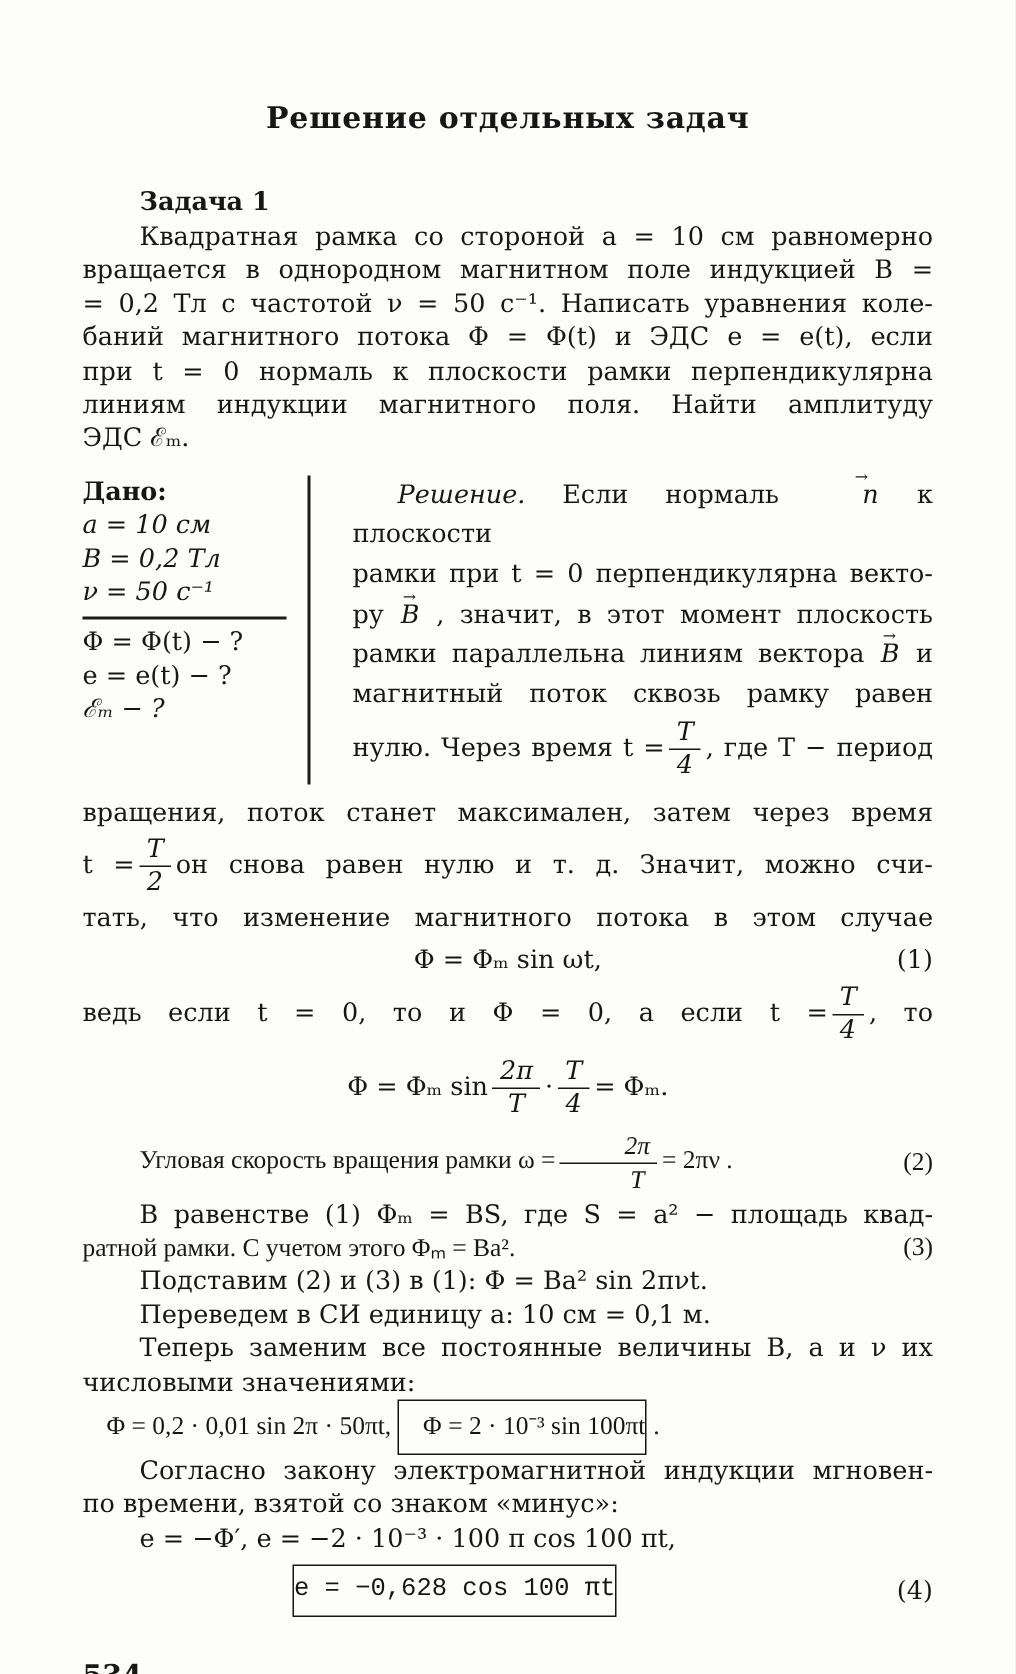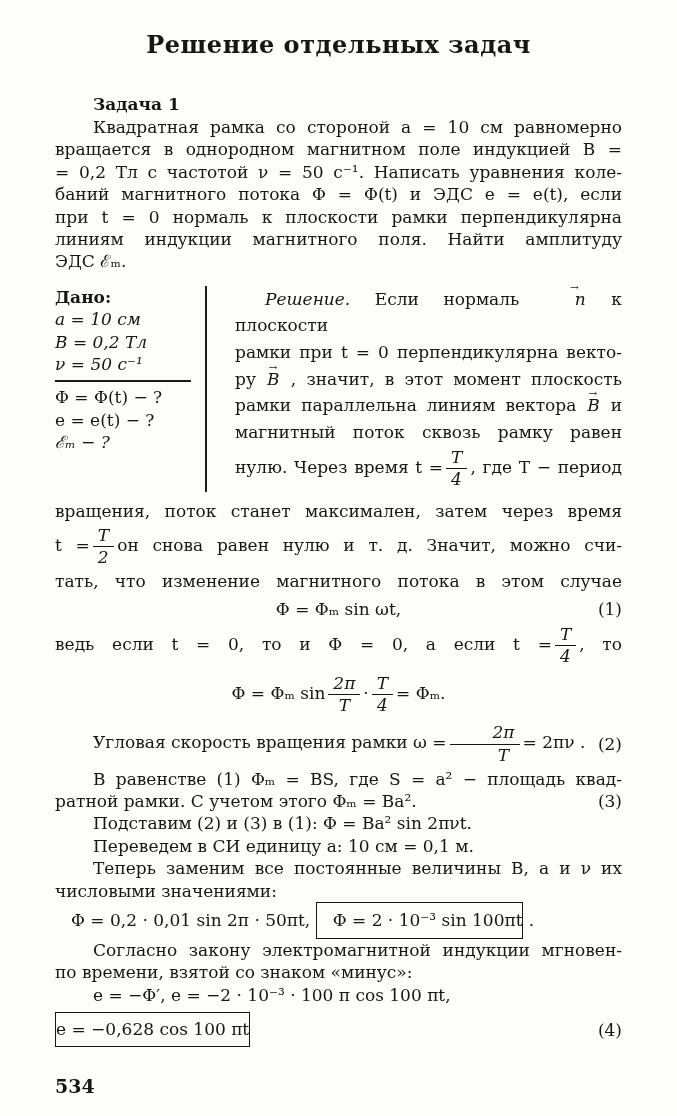--- a/index.html
+++ b/index.html
@@ -2,21 +2,21 @@
 <html lang="ru"><head>
 <meta charset="utf-8">
 <style>
   html,body{margin:0;padding:0;background:#e8e8e8;}
   .page{
     width:677px;height:1116px;background:#fdfdfb;color:#161616;
     font-family:"DejaVu Serif","Liberation Serif",serif;
     font-size:17px;position:relative;overflow:hidden;margin:0 auto;
   }
   .content{padding:30px 55px 0 55px;}
-  .title{text-align:center;font-weight:bold;font-size:24px;margin-bottom:34px;letter-spacing:.5px;}
+  .title{text-align:center;font-weight:bold;font-size:20px;margin-bottom:34px;letter-spacing:.5px;margin-top:36px;}
   .heading{font-weight:bold;text-indent:38px;line-height:23px;}
   .pline{line-height:22.4px;text-align:justify;text-align-last:justify;}
   .ind{text-indent:38px;}
   .ind-sm{text-indent:16px;}
   .left{text-align:left;text-align-last:left;}
   .jst{text-align:justify;text-align-last:justify;}
 
   .twocol{display:flex;margin-top:13px;}
   .given{flex:0 0 152px;width:152px;box-sizing:border-box;border-right:2px solid #1b1b1b;
          padding-right:6px;line-height:22.4px;}
@@ -32,26 +32,26 @@
   .frac .num{padding:0 5px 1px;border-bottom:1.6px solid #161616;}
   .frac .den{padding:1px 5px 0;}
   .fracrow{margin:3px 0;}
 
   .vec{position:relative;display:inline-block;font-style:italic;padding:0 1px;}
   .vec::before{content:"→";position:absolute;top:-12px;left:50%;
                transform:translateX(-50%) scale(.62);}
 
   .eqline{position:relative;text-align:center;margin:5px 0 4px;line-height:24px;}
   .eqnum{position:absolute;right:0;top:50%;transform:translateY(-50%);text-indent:0;}
-  .rel{position:relative;line-height:22.4px;}
+  .rel{position:relative;line-height:22.4px;font-family:Liberation Serif, serif;}
   .fw{line-height:22.4px;}
   .mt8{margin-top:8px;}
   .boxed{display:inline-block;border:1.6px solid #161616;padding:2px 0 3px;}
   .eq4line{position:relative;margin-top:6px;line-height:28px;}
-  .eq4line .boxed{}
+  .eq4line .boxed{margin-left:140px;font-family:Liberation Mono, monospace;}
   .pagenum{font-weight:bold;margin-top:28px;font-size:19px;}
 </style>
 </head>
 <body>
 
 <div class="page">
   <div class="content">
 
     <div class="title">Решение отдельных задач</div>
 

